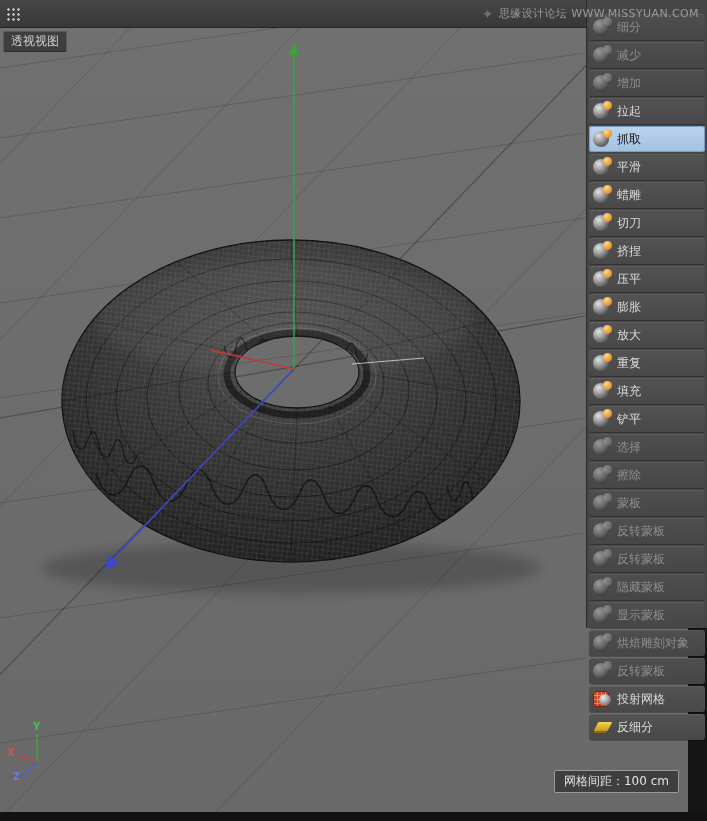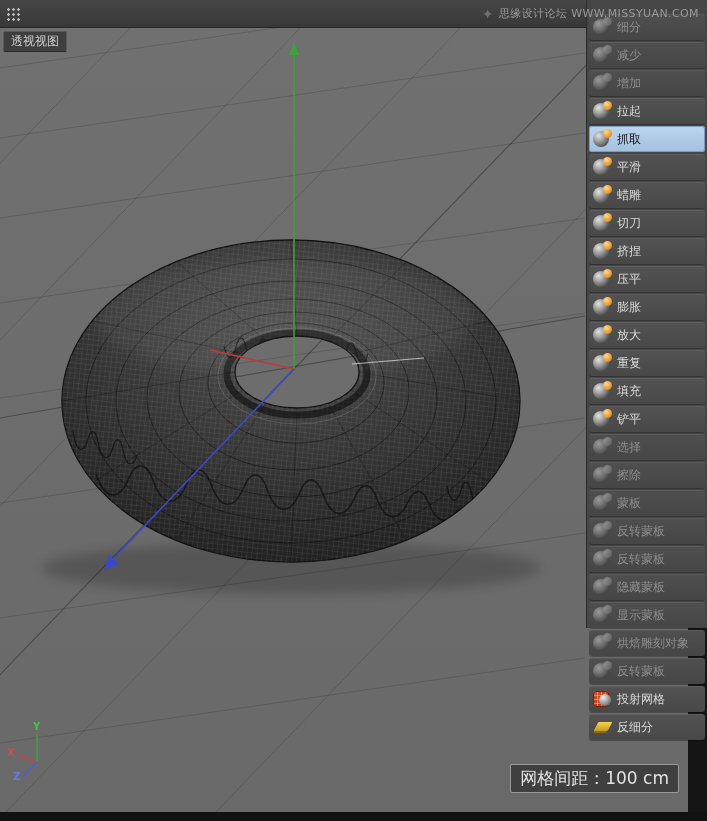--- a/index.html
+++ b/index.html
@@ -32,21 +32,21 @@
   }
   .scene{position:absolute;left:0;top:0}
   .view-label{
     position:absolute;left:3px;top:3px;
     background:#3e3e3e;border:1px solid #5a5a5a;border-bottom-color:#2c2c2c;
     color:#cfcfcf;font-size:12px;padding:1px 7px;border-radius:2px;white-space:nowrap;
   }
   .grid-badge{
     position:absolute;right:9px;bottom:19px;
     background:rgba(60,60,60,.92);border:1px solid #9a9a9a;
-    color:#e2e2e2;font-size:17px;padding:2px 9px;border-radius:2px;white-space:nowrap;
+    color:#e2e2e2;font-size:12px;padding:2px 9px;border-radius:2px;white-space:nowrap;
   }
   .axis-gizmo{position:absolute;left:6px;bottom:26px;width:54px;height:64px}
   .axis-gizmo .lbl{position:absolute;font-size:10px;font-weight:bold}
   .axis-gizmo .lx{left:1px;top:25px;color:#d05050}
   .axis-gizmo .ly{left:27px;top:-1px;color:#4dbf4d}
   .axis-gizmo .lz{left:7px;top:49px;color:#6a78e0}
   
   .panel{
     position:absolute;left:586px;top:0;width:121px;height:628px;box-sizing:border-box;
     background:#464646;border-left:1px solid #2b2b2b;padding-top:14px;

